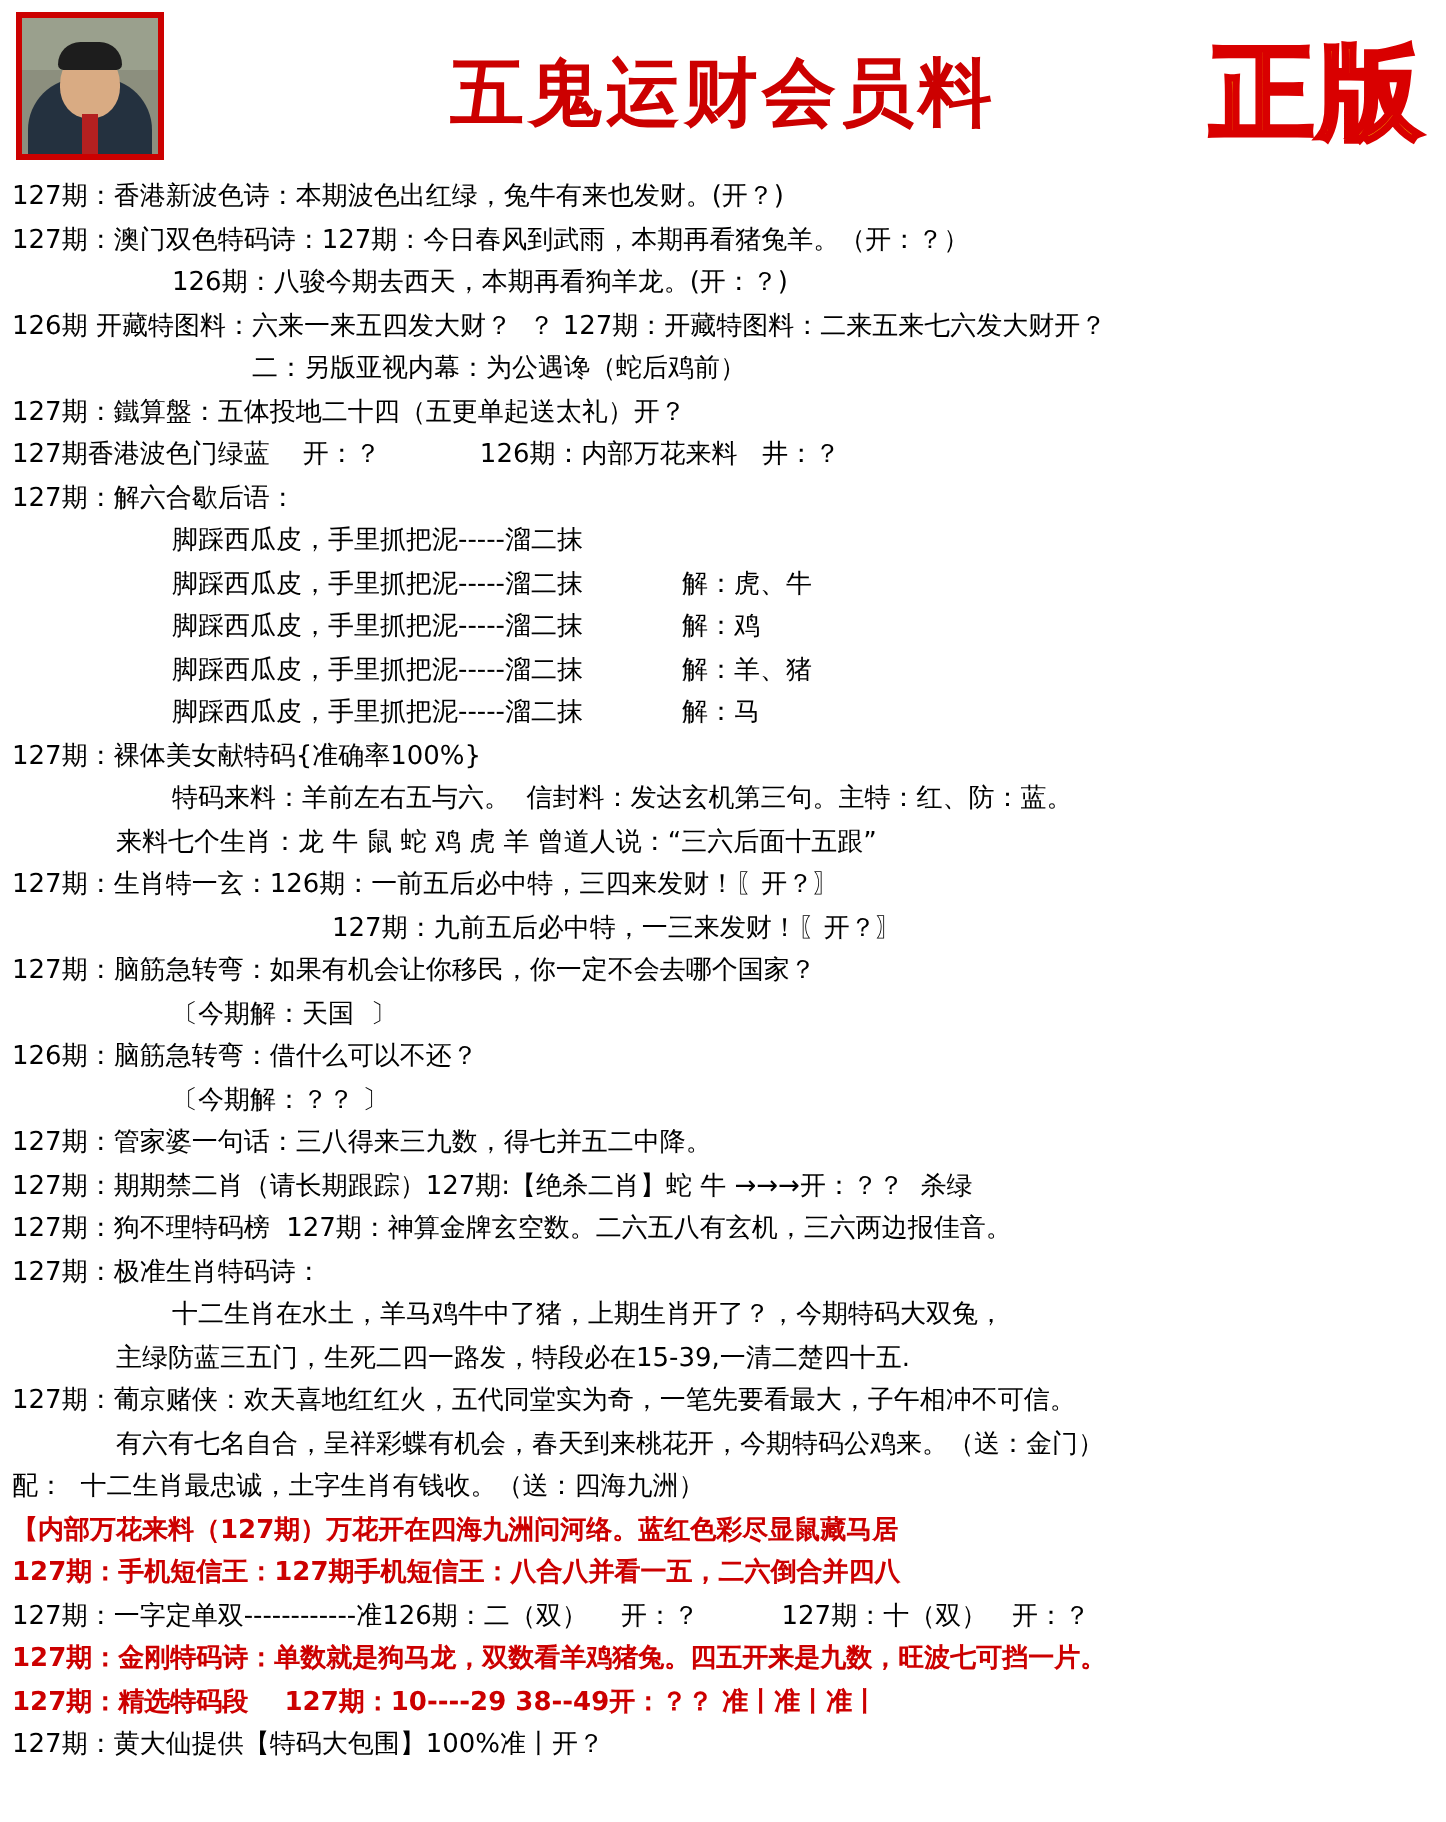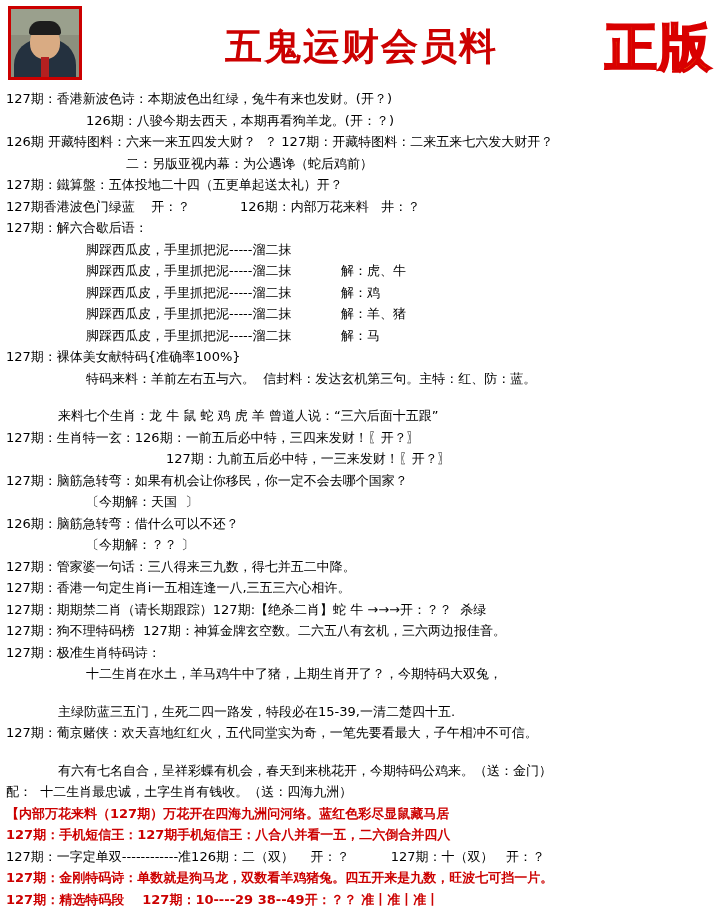--- a/index.html
+++ b/index.html
@@ -54,21 +54,21 @@
 
   
   .content{padding:0 6px;}
   .line{
     line-height:21.5px;
     white-space:pre;
     font-size:13px;
     font-family:"DejaVu Sans","Liberation Sans",sans-serif;
   }
   .line.red{color:#cc0000;font-weight:bold;}
-  .line.ind1{padding-left:52px;margin-top:16px;}
+  .line.ind1{padding-left:52px;}
   .line.ind2{padding-left:80px;}
   .line.ind3{padding-left:120px;}
   .line.ind4{padding-left:160px;}
 </style>
 </head>
 <body>
 
 <div class="page">
 
   <div class="header">
@@ -78,20 +78,21 @@
       <div class="face"></div>
       <div class="hair"></div>
       <div class="tie"></div>
     </div>
     <div class="title">五鬼运财会员料</div>
     <div class="stamp">正版</div>
   </div>
 
   <div class="content" id="content">
       <div class="line">127期：香港新波色诗：本期波色出红绿，兔牛有来也发财。(开？)</div>
+      <div class="line">127期：澳门双色特码诗：127期：今日春风到武雨，本期再看猪兔羊。（开：？）</div>
       <div class="line ind2">126期：八骏今期去西天，本期再看狗羊龙。(开：？)</div>
       <div class="line">126期 开藏特图料：六来一来五四发大财？  ？ 127期：开藏特图料：二来五来七六发大财开？</div>
       <div class="line ind3">二：另版亚视内幕：为公遇谗（蛇后鸡前）</div>
       <div class="line">127期：鐵算盤：五体投地二十四（五更单起送太礼）开？</div>
       <div class="line">127期香港波色门绿蓝    开：？            126期：内部万花来料   井：？</div>
       <div class="line">127期：解六合歇后语：</div>
       <div class="line ind2">脚踩西瓜皮，手里抓把泥-----溜二抹</div>
       <div class="line ind2">脚踩西瓜皮，手里抓把泥-----溜二抹            解：虎、牛</div>
       <div class="line ind2">脚踩西瓜皮，手里抓把泥-----溜二抹            解：鸡</div>
       <div class="line ind2">脚踩西瓜皮，手里抓把泥-----溜二抹            解：羊、猪</div>
@@ -99,21 +100,20 @@
       <div class="line">127期：裸体美女献特码{准确率100%}</div>
       <div class="line ind2">特码来料：羊前左右五与六。  信封料：发达玄机第三句。主特：红、防：蓝。</div>
       <div class="line ind1">来料七个生肖：龙 牛 鼠 蛇 鸡 虎 羊 曾道人说：“三六后面十五跟”</div>
       <div class="line">127期：生肖特一玄：126期：一前五后必中特，三四来发财！〖开？〗</div>
       <div class="line ind4">127期：九前五后必中特，一三来发财！〖开？〗</div>
       <div class="line">127期：脑筋急转弯：如果有机会让你移民，你一定不会去哪个国家？</div>
       <div class="line ind2">〔今期解：天国  〕</div>
       <div class="line">126期：脑筋急转弯：借什么可以不还？</div>
       <div class="line ind2">〔今期解：？？ 〕</div>
       <div class="line">127期：管家婆一句话：三八得来三九数，得七并五二中降。</div>
-      <div class="line">127期：香港一句定生肖ⅰ一五相连逢一八,三五三六心相许。</div>
       <div class="line">127期：期期禁二肖（请长期跟踪）127期:【绝杀二肖】蛇 牛 →→→开：？？  杀绿</div>
       <div class="line">127期：狗不理特码榜  127期：神算金牌玄空数。二六五八有玄机，三六两边报佳音。</div>
       <div class="line">127期：极准生肖特码诗：</div>
       <div class="line ind2">十二生肖在水土，羊马鸡牛中了猪，上期生肖开了？，今期特码大双兔，</div>
       <div class="line ind1">主绿防蓝三五门，生死二四一路发，特段必在15-39,一清二楚四十五.</div>
       <div class="line">127期：葡京赌侠：欢天喜地红红火，五代同堂实为奇，一笔先要看最大，子午相冲不可信。</div>
       <div class="line ind1">有六有七名自合，呈祥彩蝶有机会，春天到来桃花开，今期特码公鸡来。（送：金门）</div>
       <div class="line">配：  十二生肖最忠诚，土字生肖有钱收。（送：四海九洲）</div>
       <div class="line red">【内部万花来料（127期）万花开在四海九洲问河络。蓝红色彩尽显鼠藏马居</div>
       <div class="line red">127期：手机短信王：127期手机短信王：八合八并看一五，二六倒合并四八</div>

